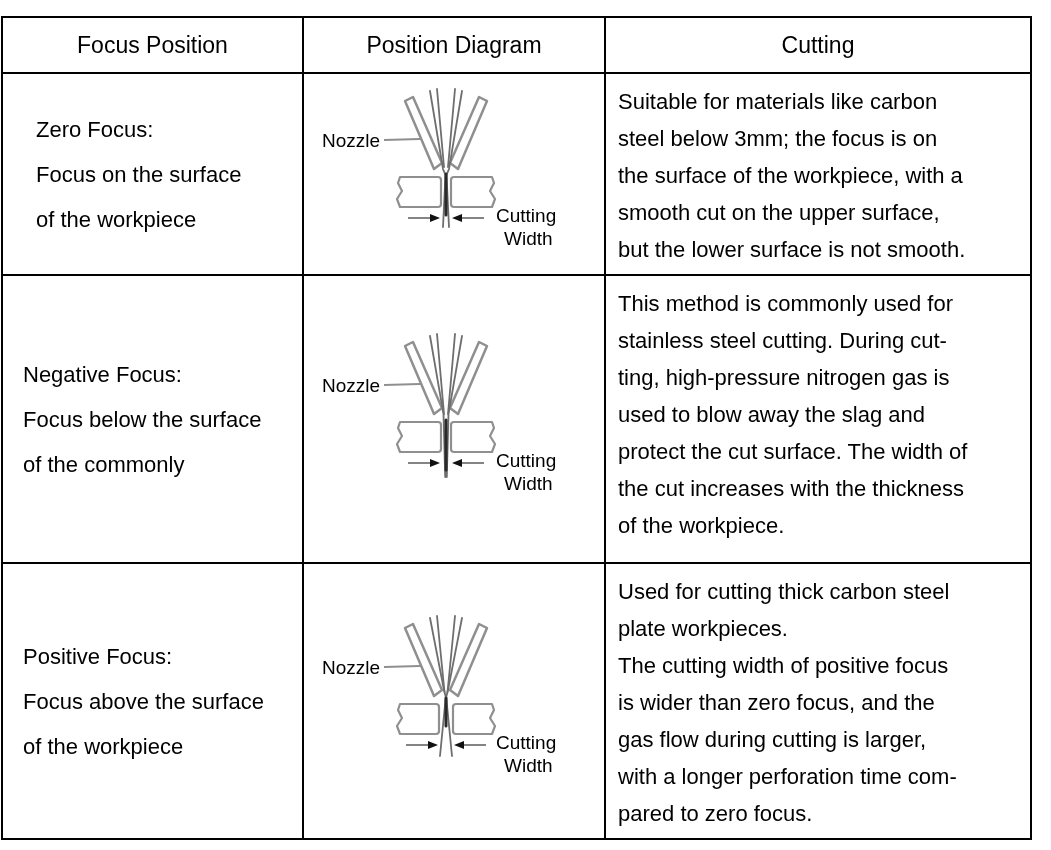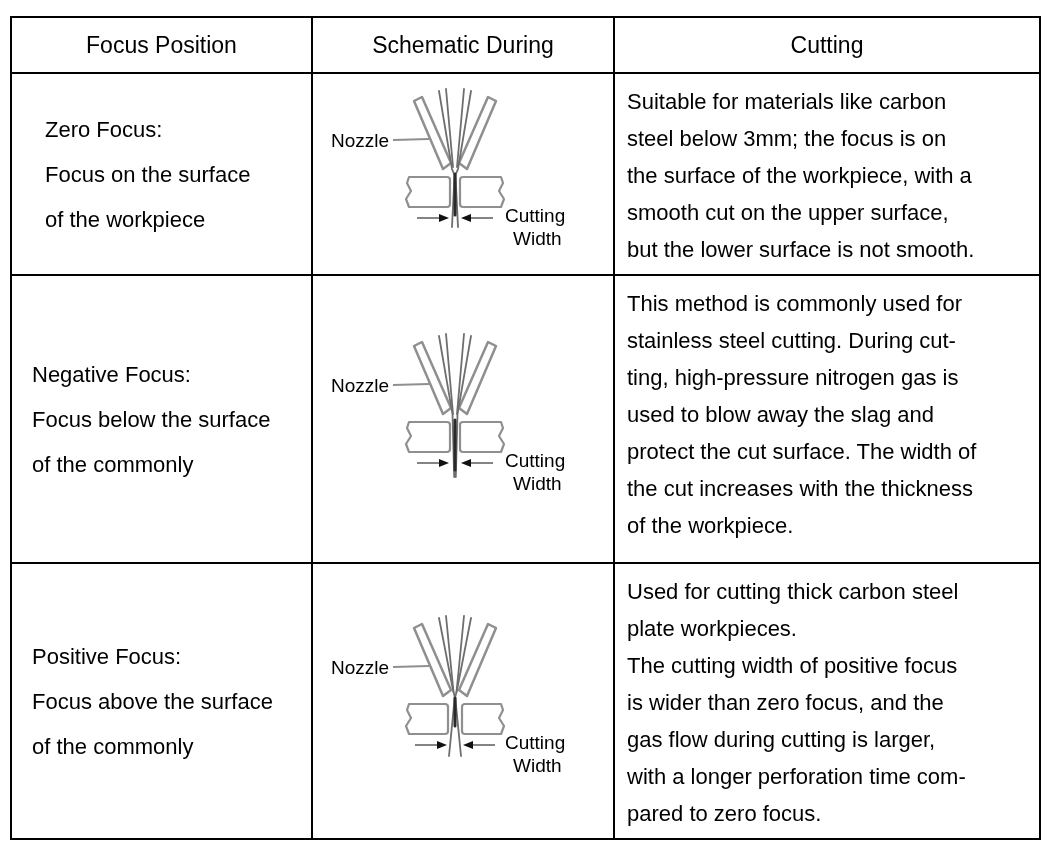--- a/index.html
+++ b/index.html
@@ -10,21 +10,21 @@
     color: #000000;
   }
   .page {
     width: 1051px;
     height: 850px;
     position: relative;
     background: #ffffff;
   }
   table.focus-table {
     position: absolute;
-    left: 10px;
+    left: 1px;
     top: 16px;
     border-collapse: collapse;
     table-layout: fixed;
     width: 1029px;
   }
   table.focus-table th,
   table.focus-table td {
     border: 2px solid #000000;
     box-sizing: border-box;
   }
@@ -81,21 +81,21 @@
 <div class="page">
   <table class="focus-table">
     <colgroup>
       <col style="width:301px">
       <col style="width:302px">
       <col style="width:426px">
     </colgroup>
     <thead>
       <tr>
         <th class="hdr">Focus Position</th>
-        <th class="hdr">Schematic During</th>
+        <th class="hdr">Position Diagram</th>
         <th class="hdr">Cutting</th>
       </tr>
     </thead>
     <tbody>
 
       <tr class="row-zero">
         <td class="pos-cell">Zero Focus:
 Focus on the surface
 of the workpiece</td>
         <td class="diag-cell">
@@ -162,21 +162,21 @@
 ting, high-pressure nitrogen gas is
 used to blow away the slag and
 protect the cut surface. The width of
 the cut increases with the thickness
 of the workpiece.</td>
       </tr>
 
       <tr class="row-positive">
         <td class="pos-cell">Positive Focus:
 Focus above the surface
-of the commonly</td>
+of the workpiece</td>
         <td class="diag-cell">
           <svg class="schematic" width="280" height="175" viewBox="0 0 280 175">
             <path class="wall" d="M91 14 L99 10 L128 76 L120 82 Z"></path>
             <path class="wall" d="M173 14 L165 10 L136 76 L144 82 Z"></path>
 
             <polyline class="beam" points="116,4 130,76 131.8,83 126,142"></polyline>
             <polyline class="beam" points="148,4 134,76 132.2,83 138,142"></polyline>
             <line class="beam" x1="123" y1="2" x2="130.5" y2="78"></line>
             <line class="beam" x1="141" y1="2" x2="133.5" y2="78"></line>
             <path class="plate" d="M122 90 L86 90 L84 96 L88 104 L83 112 L86 120 L122 120 Q125 120 125 117 L125 93 Q125 90 122 90 Z"></path>

